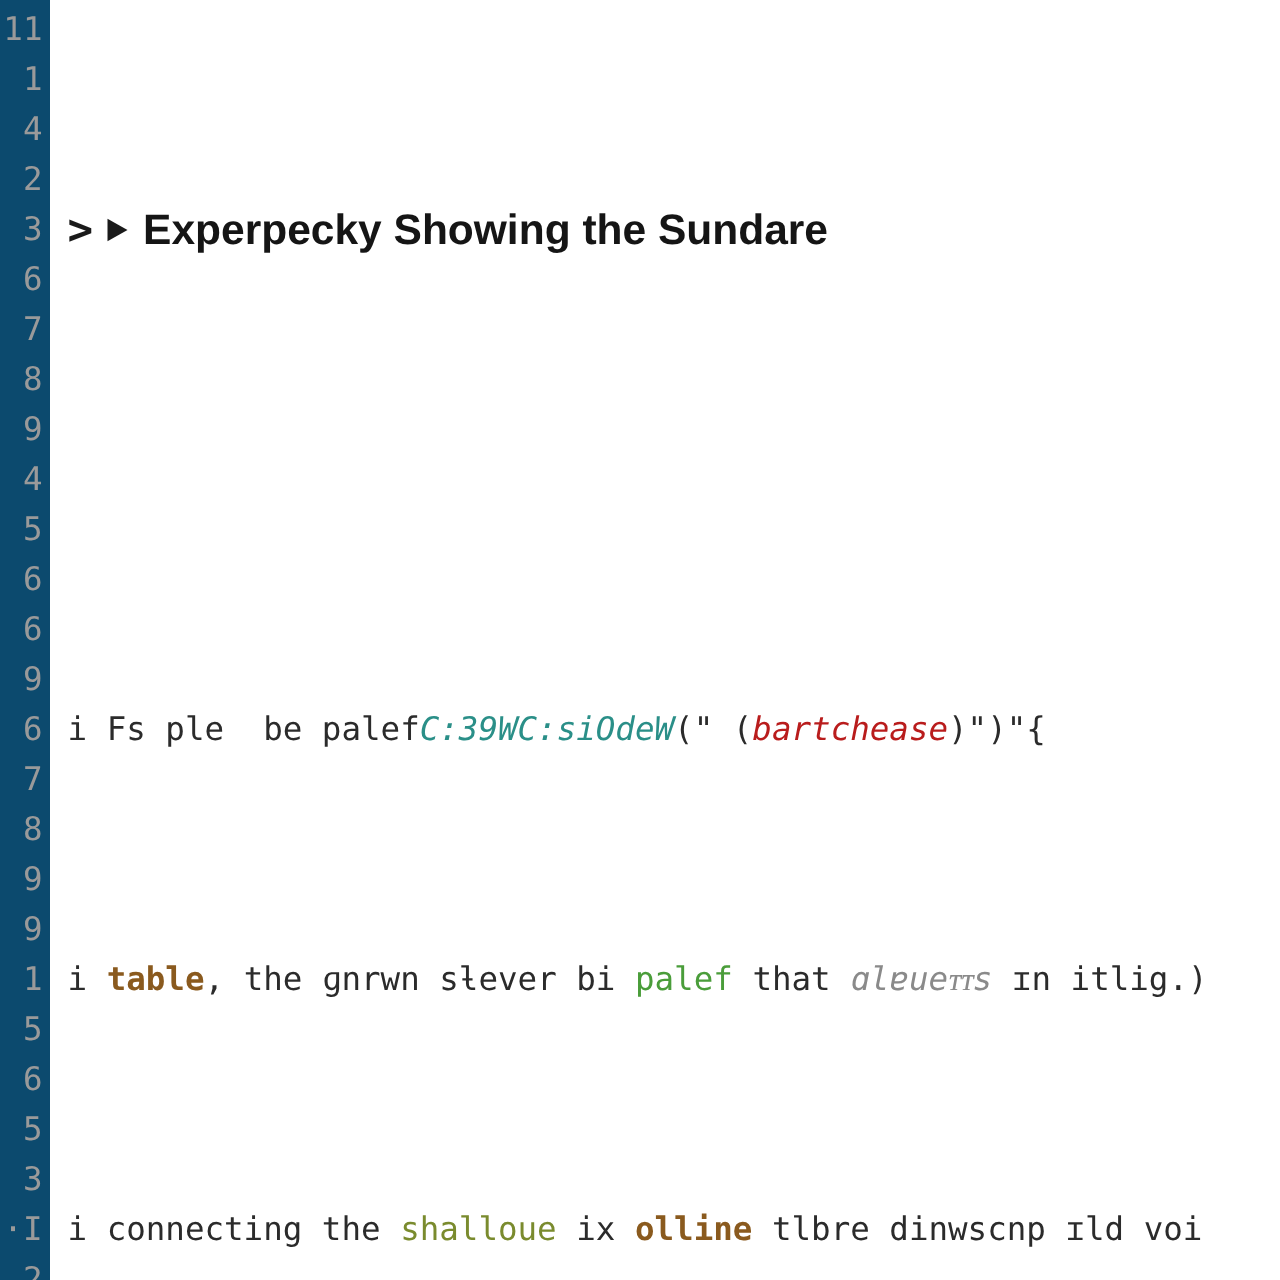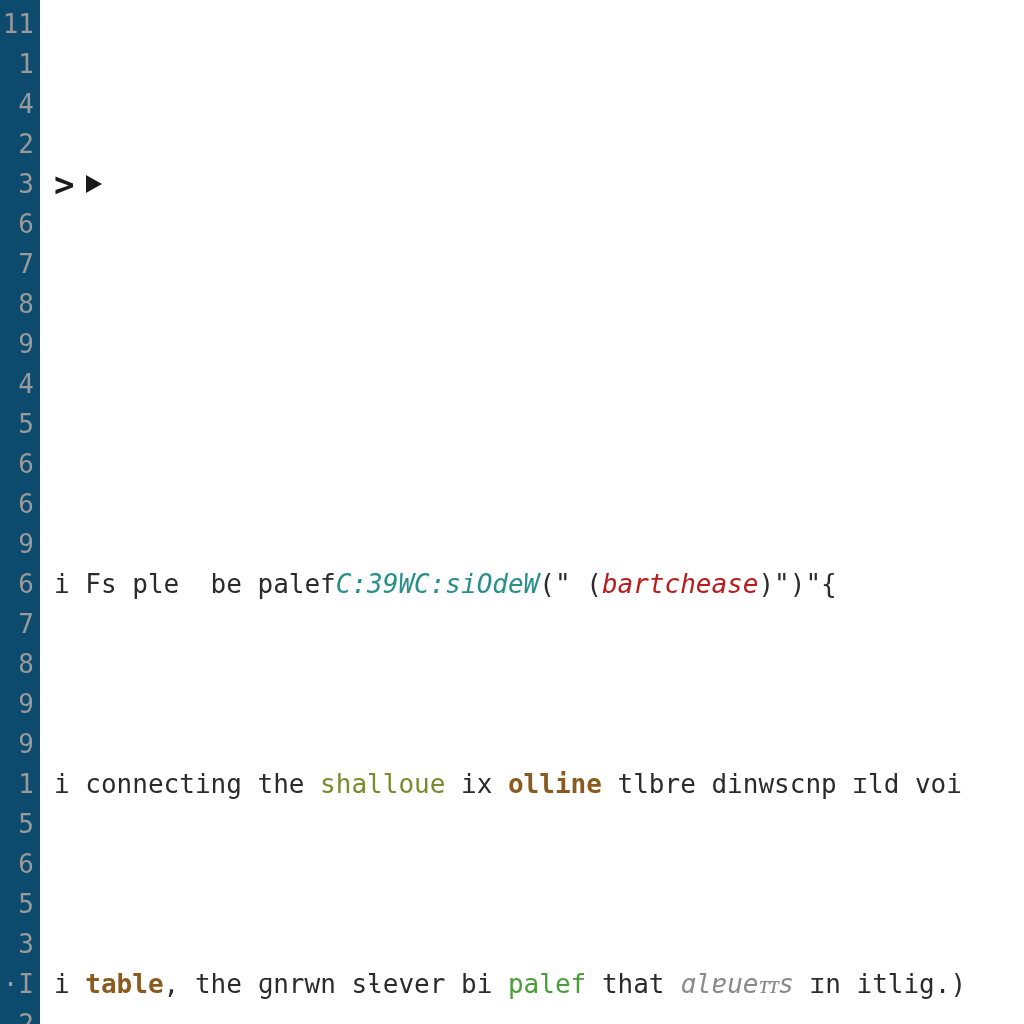--- a/index.html
+++ b/index.html
@@ -107,33 +107,34 @@
     <div class="ln">2</div>
 
   </div>
 
   <div class="code">
 
     
     <div class="row title-row">
       <span class="chev">&gt;</span>
       <span class="tri"></span>
+      <span>Experpecky Showing the Sundare</span>
     </div>
 
     
     <div class="row"></div>
 
     
     <div class="row mono"><span>i Fs ple  be palef</span><span class="c-teal">C:39WC:siOdeW</span><span>(" (</span><span class="c-oliveI">bartchease</span><span>)")"{</span></div>
 
     
-    <div class="row mono"><span>i connecting the </span><span class="c-olive">shalloue</span><span> ix </span><span class="c-brown">olline</span><span> tlbre dinwscnp ɪld voi</span></div>
+    <div class="row mono"><span>i </span><span class="c-brown">table</span><span>, the ɡnrwn sƚever bi </span><span class="c-green">palef</span><span> that </span><span class="c-grayI">ɑlɐueᴛᴛs</span><span> ɪn itlig.)</span></div>
 
     
-    <div class="row mono"><span>i </span><span class="c-brown">table</span><span>, the ɡnrwn sƚever bi </span><span class="c-green">palef</span><span> that </span><span class="c-grayI">ɑlɐueᴛᴛs</span><span> ɪn itlig.)</span></div>
+    <div class="row mono"><span>i connecting the </span><span class="c-olive">shalloue</span><span> ix </span><span class="c-brown">olline</span><span> tlbre dinwscnp ɪld voi</span></div>
 
     
     
 
     
     
 
     
     
 

